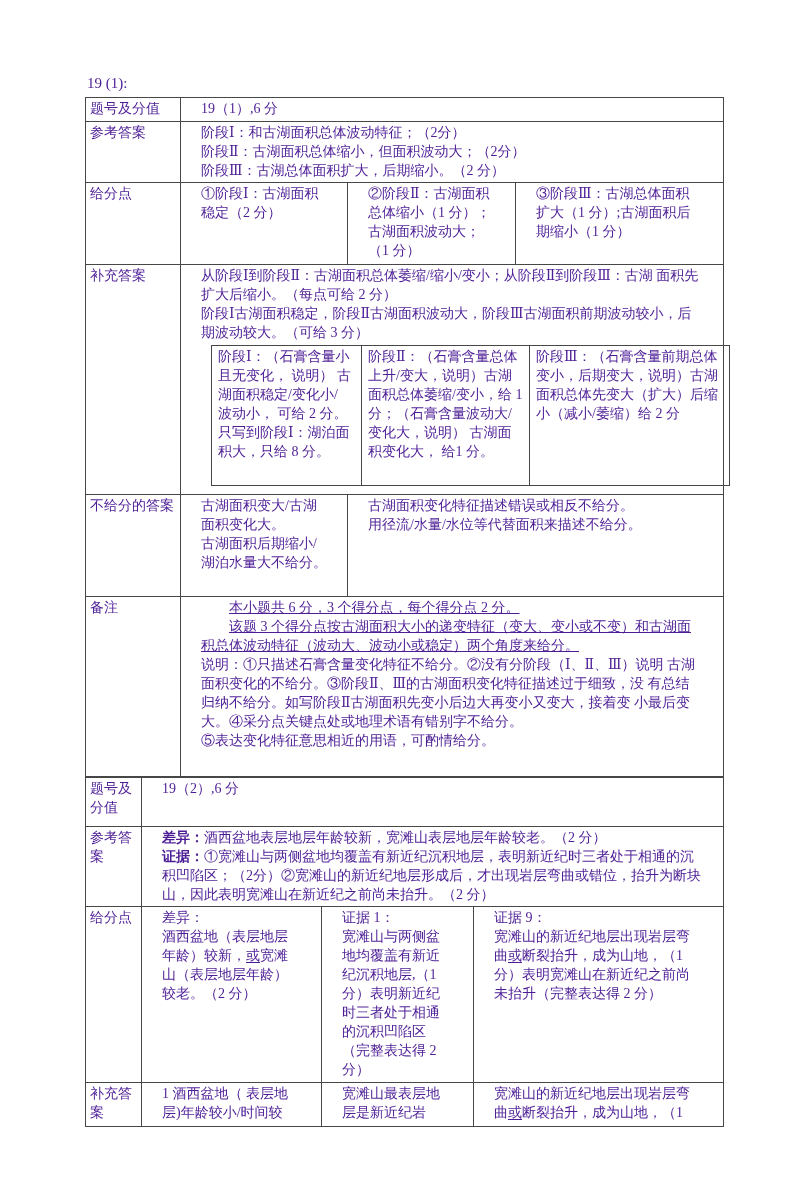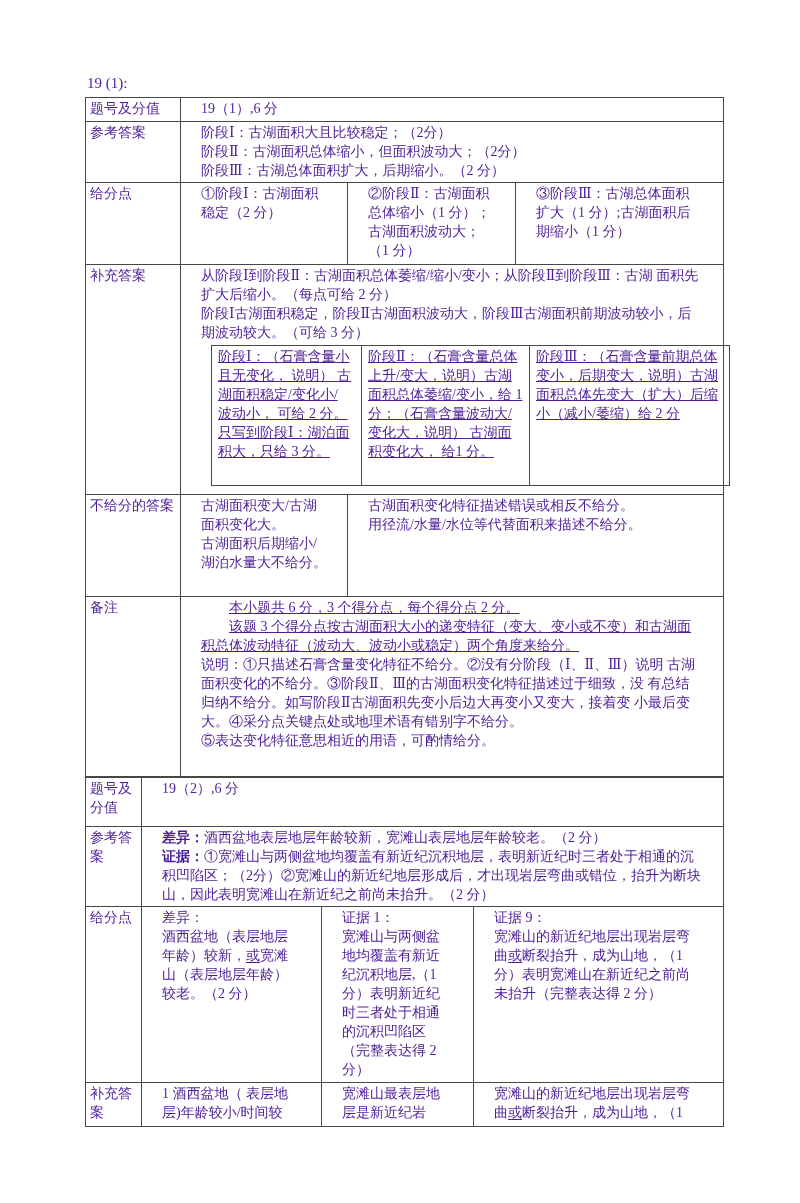--- a/index.html
+++ b/index.html
@@ -13,21 +13,21 @@
   table.rubric{border-collapse:collapse;table-layout:fixed;width:638px;
     font-size:14px;line-height:1.36;}
   table.rubric td{border:1px solid #474747;vertical-align:top;padding:1px 20px 2px;
     word-break:break-all;overflow-wrap:anywhere;}
   table.rubric td.lbl{padding:1px 4px 2px;}
   p{margin:0;}
   .indent{text-indent:2em;text-decoration:underline;}
   .u{text-decoration:underline;text-underline-offset:2px;}
   b{font-weight:bold;}
   table.nested{border-collapse:collapse;table-layout:fixed;width:518px;
-    margin:3px 0 4px 10px;font-size:14px;line-height:1.36;text-decoration:underline;}
+    margin:3px 0 4px 10px;font-size:14px;line-height:1.36;}
   table.nested td{border:1px solid #474747;vertical-align:top;padding:1px 6px 2px;
     word-break:break-all;overflow-wrap:anywhere;}
   .clip{max-height:40px;overflow:hidden;}
 </style>
 </head>
 <body>
 
 <div class="doc">
   <div class="inner">
 
@@ -41,21 +41,21 @@
           <col style="width:208px">
         </colgroup>
       <tbody>
         <tr>
           <td class="lbl" style="height:20px">题号及分值</td>
           <td colspan="3">19（1）,6 分</td>
         </tr>
         <tr>
           <td class="lbl" style="height:55px">参考答案</td>
           <td colspan="3">
-            <p>阶段Ⅰ：古湖面积大且比较稳定；（2分）</p>
+            <p>阶段Ⅰ：和古湖面积总体波动特征；（2分）</p>
             <p>阶段Ⅱ：古湖面积总体缩小，但面积波动大；（2分）</p>
             <p>阶段Ⅲ：古湖总体面积扩大，后期缩小。（2 分）</p>
           </td>
         </tr>
         <tr>
           <td class="lbl" style="height:78px">给分点</td>
           <td>①阶段Ⅰ：古湖面积稳定（2 分）</td>
           <td>②阶段Ⅱ：古湖面积总体缩小（1 分）；古湖面积波动大；（1 分）</td>
           <td>③阶段Ⅲ：古湖总体面积扩大（1 分）;古湖面积后期缩小（1 分）</td>
         </tr>
@@ -67,21 +67,21 @@
             <table class="nested">
               <colgroup>
                   <col style="width:150px">
                   <col style="width:168px">
                   <col style="width:200px">
                 </colgroup>
               <tbody>
                 <tr>
                   <td style="height:136px">
                     <p>阶段Ⅰ：（石膏含量小且无变化， 说明） 古湖面积稳定/变化小/ 波动小， 可给 2 分。</p>
-                    <p>只写到阶段Ⅰ：湖泊面积大，只给 3 分。</p>
+                    <p>只写到阶段Ⅰ：湖泊面积大，只给 8 分。</p>
                   </td>
                   <td>
                     <p>阶段Ⅱ：（石膏含量总体上升/变大，说明）古湖面积总体萎缩/变小，给 1 分；（石膏含量波动大/变化大，说明） 古湖面积变化大， 给1 分。</p>
                   </td>
                   <td>
                     <p>阶段Ⅲ：（石膏含量前期总体变小，后期变大，说明）古湖面积总体先变大（扩大）后缩小（减小/萎缩）给 2 分</p>
                   </td>
                 </tr>
               </tbody>
             </table>

